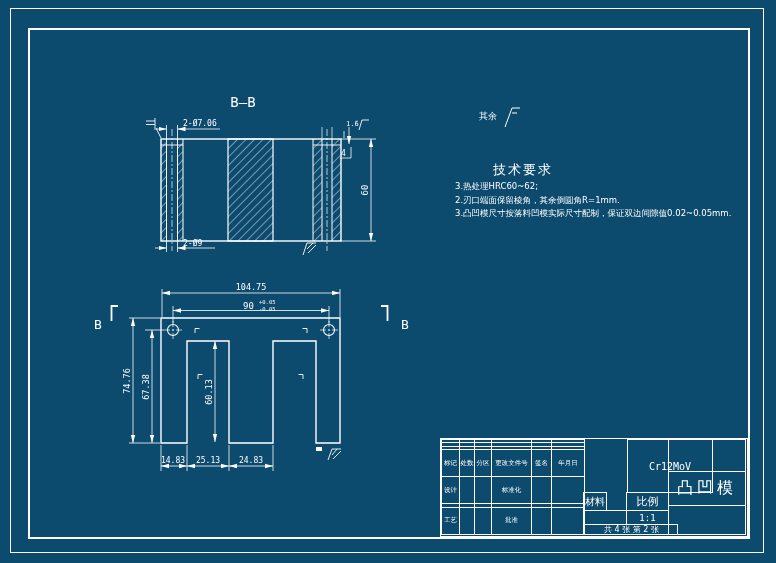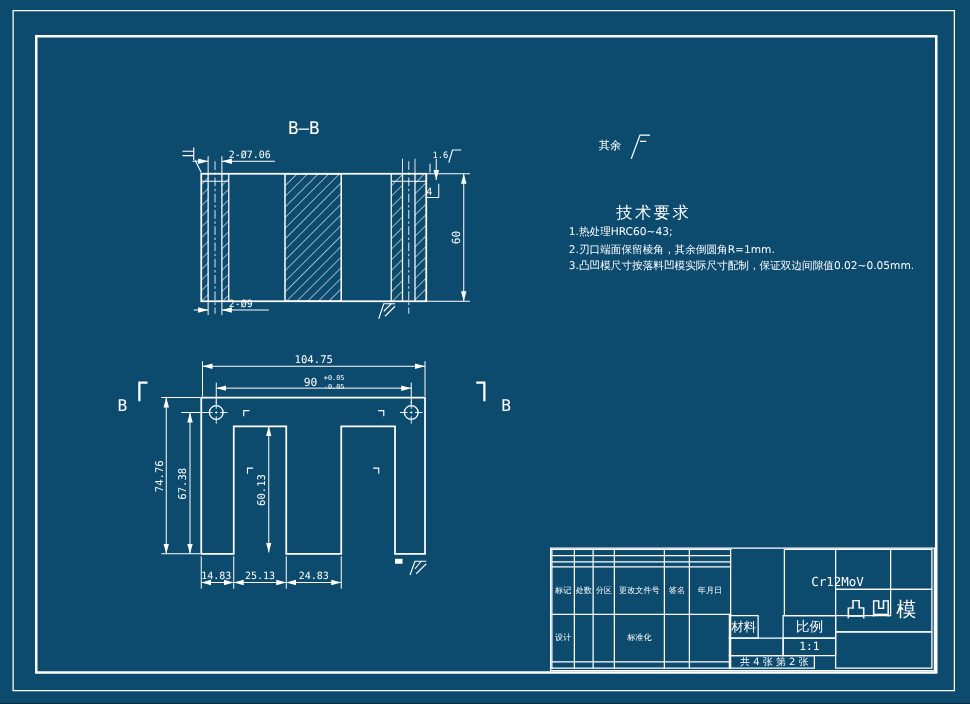--- a/index.html
+++ b/index.html
@@ -119,21 +119,21 @@
   <svg width="22" height="26" viewBox="0 0 22 26">
     <g stroke="#fff" stroke-width="1" fill="none">
       <path d="M4,23 L11,4 L19,4"></path>
       <line x1="11" y1="9" x2="16" y2="9"></line>
     </g>
   </svg>
 </div>
 
 <div class="abs" id="techreq">
   <div class="tr-title">技术要求</div>
-  <div class="tr-item">1.热处理HRC60~43;</div>
+  <div class="tr-item">3.热处理HRC60~62;</div>
   <div class="tr-item">2.刃口端面保留棱角，其余倒圆角R=1mm.</div>
   <div class="tr-item">3.凸凹模尺寸按落料凹模实际尺寸配制，保证双边间隙值0.02~0.05mm.</div>
 </div>
 
 <svg class="abs" style="left:85px;top:275px;" width="335" height="205" viewBox="0 0 335 205">
   <defs>
     <marker id="ar2" viewBox="-8 -3 9 6" refX="0" refY="0" markerWidth="9" markerHeight="6" markerUnits="userSpaceOnUse" orient="auto-start-reverse">
       <path d="M0,0 L-8,2.2 L-8,-2.2 Z" fill="#fff"></path>
     </marker>
   </defs>
@@ -265,37 +265,45 @@
             <td></td>
     </tr>
     <tr>
             <td></td>
             <td></td>
             <td></td>
             <td></td>
             <td></td>
             <td></td>
           </tr>
+    <tr>
+      <td>工艺</td>
+      <td></td>
+            <td></td>
+      <td>批准</td>
+      <td></td>
+            <td></td>
+    </tr>
   </tbody>
       </table>
 
   <div class="tb-cell" style="left:142px;top:0;width:86px;height:54px;font-size:10px;font-family:'DejaVu Sans Mono',monospace;margin-left:44px;">
         <span>Cr12MoV</span>
       </div>
   <div class="tb-cell" style="left:142px;top:53px;width:24px;height:19px;font-size:10px;">
         <span>材料</span>
       </div>
   <div class="tb-cell" style="left:185px;top:53px;width:43px;height:19px;font-size:11px;">
         <span>比例</span>
       </div>
   <div class="tb-cell" style="left:142px;top:71px;width:44px;height:15px;"></div>
   <div class="tb-cell" style="left:185px;top:71px;width:43px;height:15px;font-size:9px;font-family:'DejaVu Sans Mono',monospace;">
         <span>1:1</span>
       </div>
-  <div class="tb-cell" style="left:142px;top:85px;width:69px;height:11px;font-size:8px;justify-content:flex-start;padding-left:8px;align-items:center;">
+  <div class="tb-cell" style="left:142px;top:85px;width:95px;height:11px;font-size:8px;justify-content:flex-start;padding-left:20px;align-items:center;">
         <span>共 4 张 第 2 张</span>
       </div>
 
   <div class="tb-cell" style="left:227px;top:0;width:78px;height:33px;"></div>
   <div class="tb-cell" style="left:227px;top:32px;width:78px;height:35px;font-size:16px;letter-spacing:4px;">
         <span>凸凹模</span>
       </div>
   <div class="tb-cell" style="left:227px;top:66px;width:78px;height:30px;"></div>
 </div>
 

